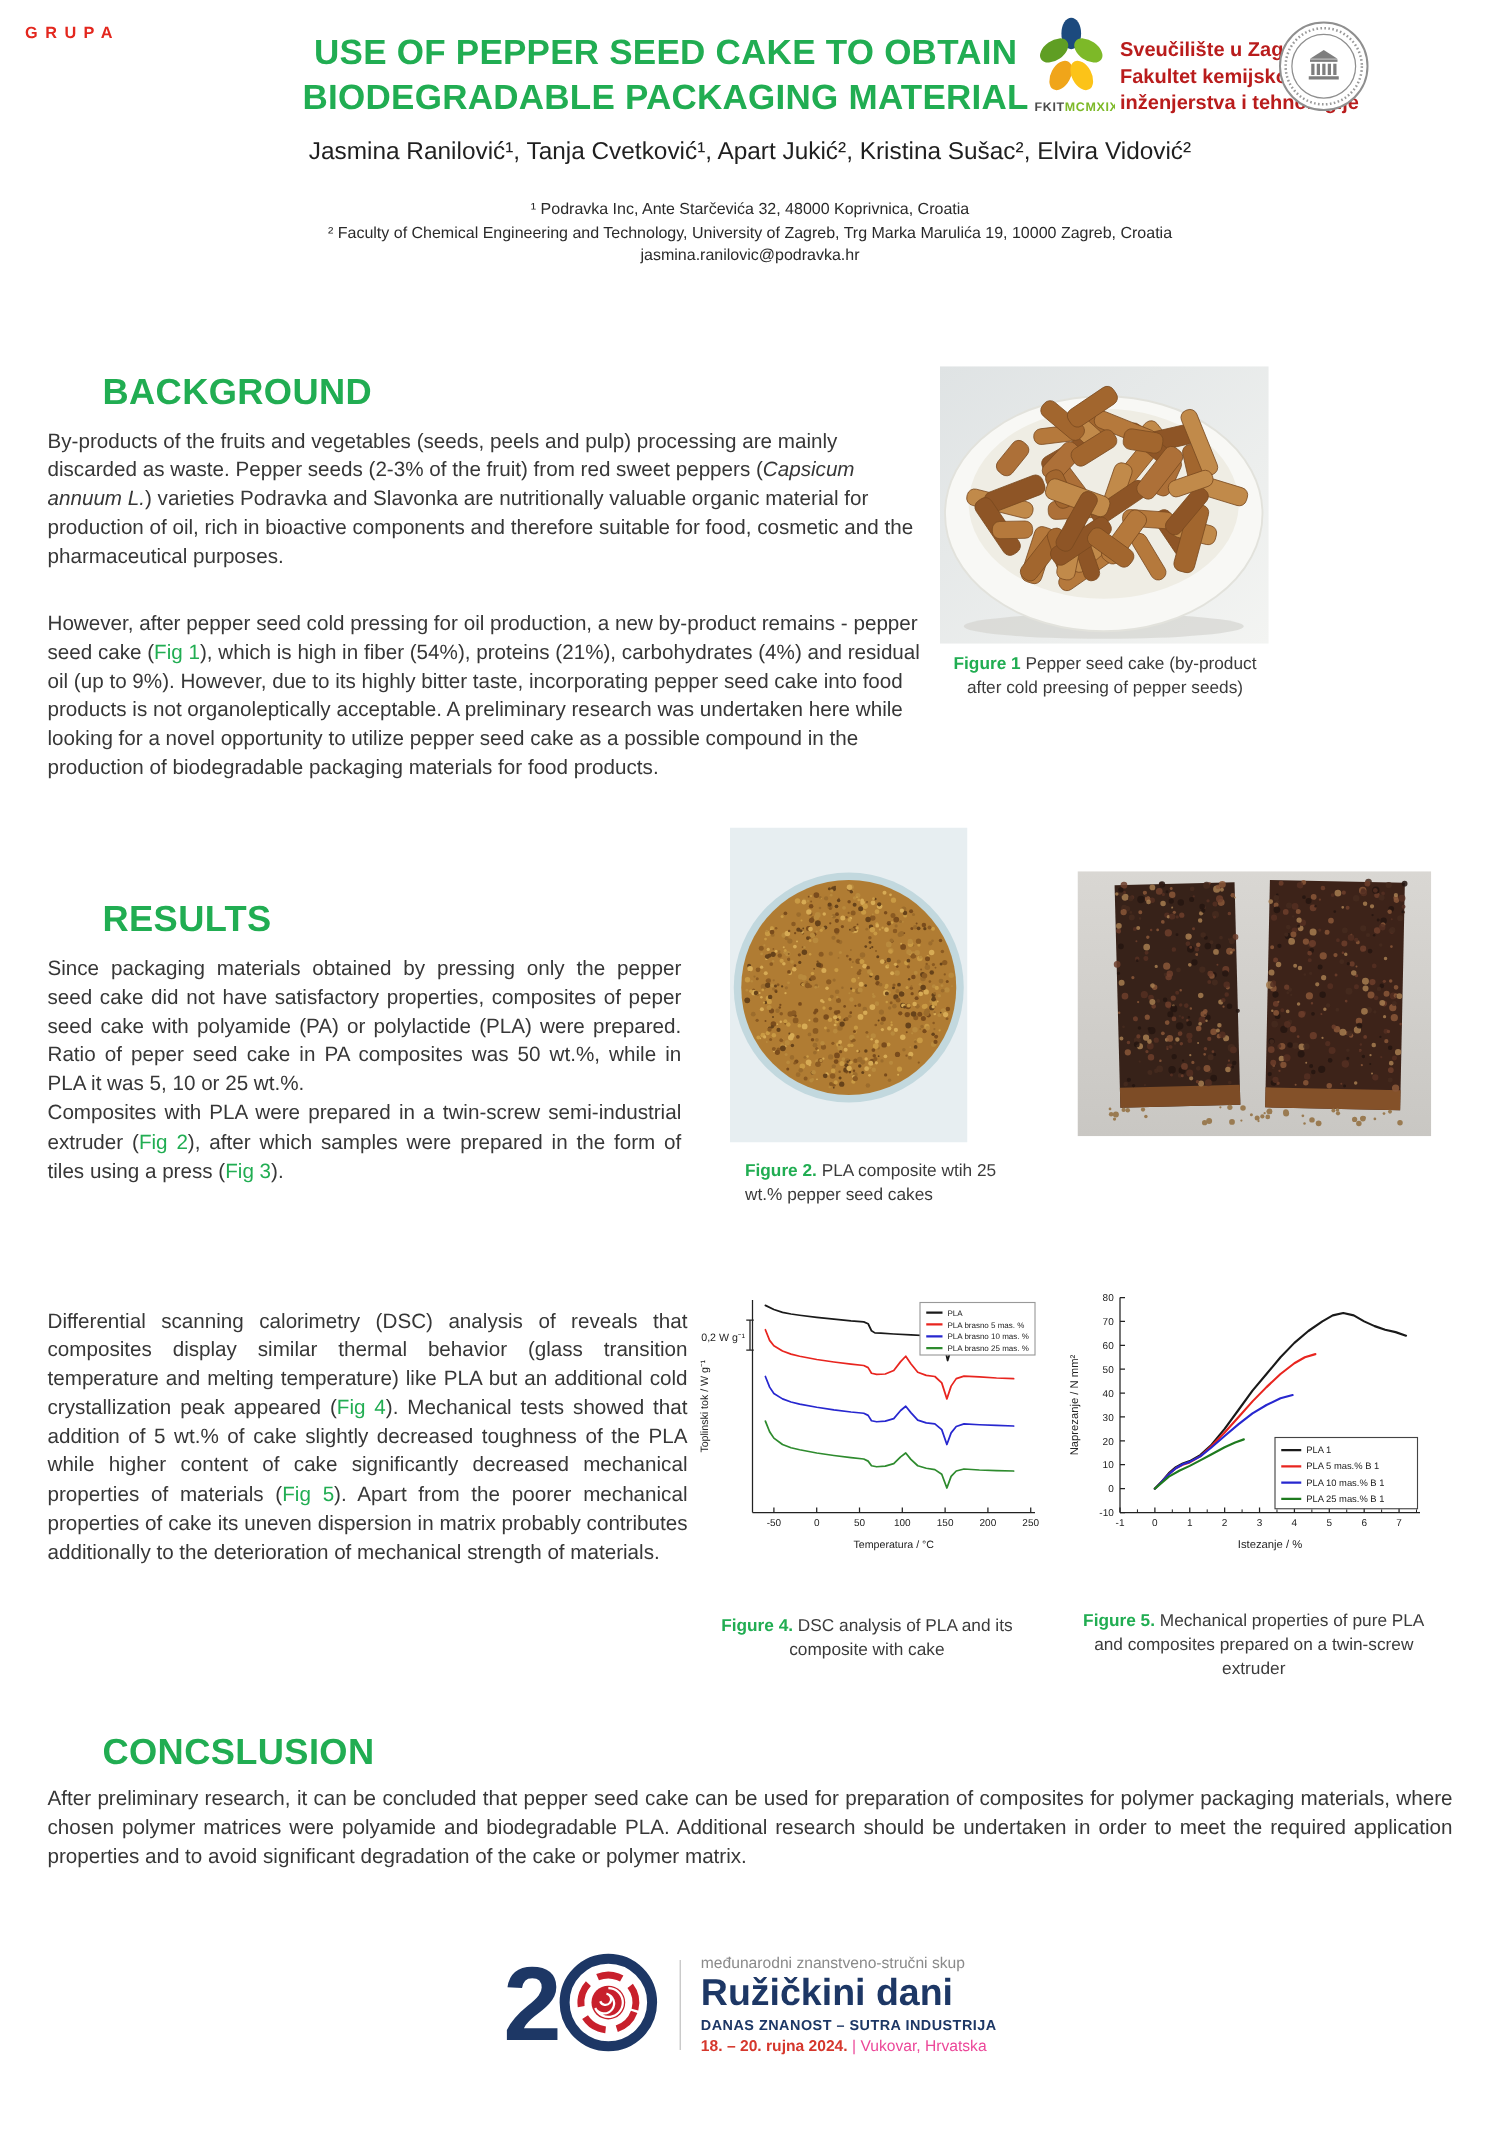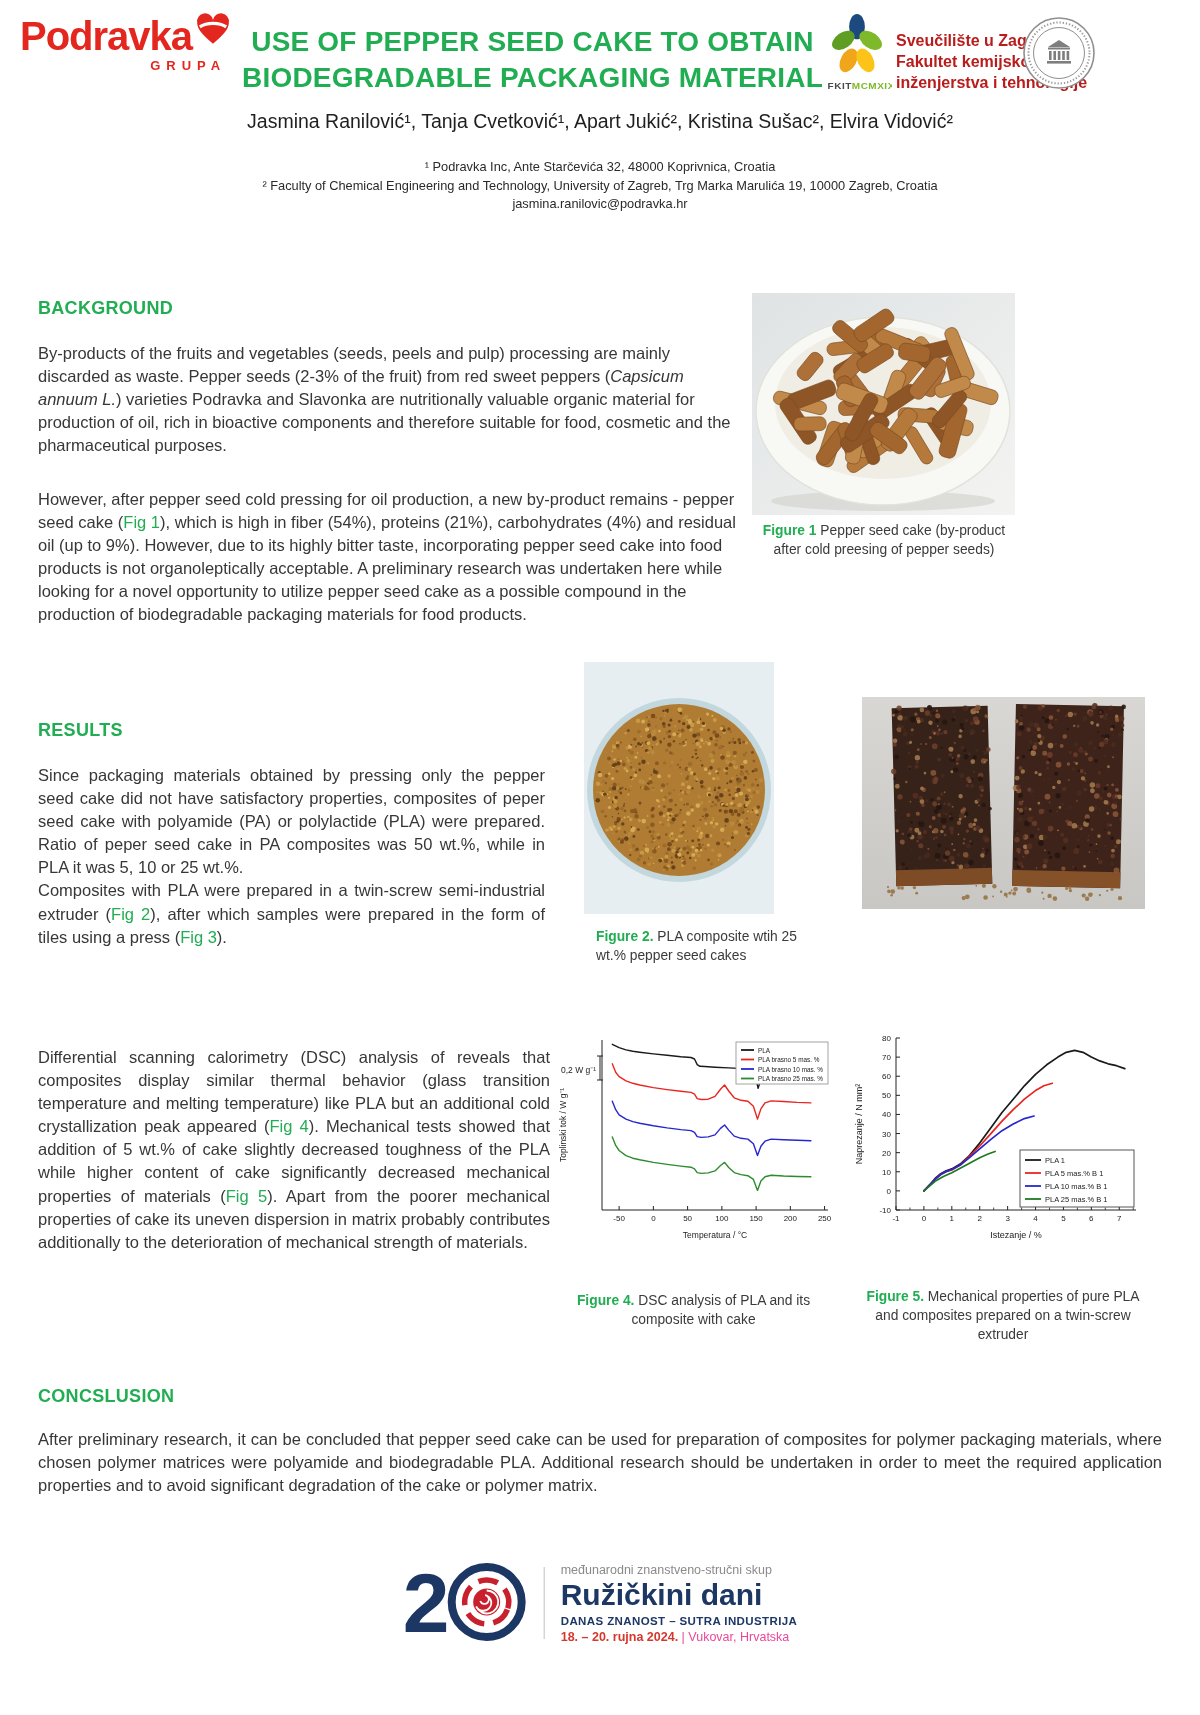--- a/index.html
+++ b/index.html
@@ -7,21 +7,21 @@
           font-family:"Liberation Sans",sans-serif;color:#373737;}
   .abs{position:absolute;}
   
   .brand-name{font-size:40px;font-weight:bold;color:var(--brand-red);letter-spacing:-1px;line-height:1;}
   .brand-sub{font-size:13px;font-weight:bold;color:var(--brand-red);letter-spacing:6px;text-align:right;margin-top:2px;padding-right:6px;}
   .poster-title{width:585px;text-align:center;font-size:28px;font-weight:bold;color:var(--green);line-height:1.3;letter-spacing:0.2px;}
   .uni-text{font-family:Liberation Sans, sans-serif;font-size:16px;font-weight:600;color:#b91c1c;line-height:1.32;}
   .authors{width:1000px;text-align:center;font-size:19.5px;color:#1f1f1f;}
   .affil{width:1000px;text-align:center;font-size:12.8px;color:#2a2a2a;line-height:1.45;}
   
-  .section-heading{font-size:18px;font-weight:bold;color:var(--green);letter-spacing:0.3px;}
+  .section-heading{font-size:29px;font-weight:bold;color:var(--green);letter-spacing:0.3px;margin-left:44px;}
   .body-text{font-size:16.5px;line-height:1.40;color:#373737;}
   .just{text-align:justify;}
   .seg-green{color:var(--green);}
   .seg-italic{font-style:italic;}
   .caption{font-size:13.8px;line-height:1.36;color:#3b3b3b;}
   .caption.center{text-align:center;}
   .cap-label{color:var(--green);font-weight:bold;}
   
   .footer-row{display:flex;align-items:center;gap:16px;}
   .footer-divider{width:1px;height:72px;background:#c2c2c2;}
@@ -32,29 +32,20 @@
   .footer-date{color:var(--date-red);font-weight:bold;}
   .footer-loc{color:#ec4899;}
   svg text{font-family:"Liberation Sans",sans-serif;}
 </style>
 </head>
 <body>
 
 <div class="poster">
 
   <div class="abs" style="left:20px;top:16px;">
-    <div style="display:flex;align-items:flex-start;">
-      <div class="brand-name">Podravka</div>
-      <span style="margin-left:2px;margin-top:-6px;">
-        <svg width="38" height="38" viewBox="0 0 36 34">
-          <path d="M18,31 C9,23 3,17.5 3,11 A7.5,7.5 0 0 1 18,8.5 A7.5,7.5 0 0 1 33,11 C33,17.5 27,23 18,31 Z" fill="#e3271e"></path>
-          <path d="M5.5,15 C12,10.5 24,10.5 30.5,15" stroke="#ffffff" stroke-width="3" fill="none"></path>
-        </svg>
-      </span>
-    </div>
     <div class="brand-sub">GRUPA</div>
   </div>
 
   <div class="abs poster-title" style="left:240px;top:24px;">
     <div>USE OF PEPPER SEED CAKE TO OBTAIN</div>
     <div>BIODEGRADABLE PACKAGING MATERIAL</div>
   </div>
 
   <div class="abs" style="left:822px;top:12px;">
     <svg width="70" height="82" viewBox="0 0 64 78">

